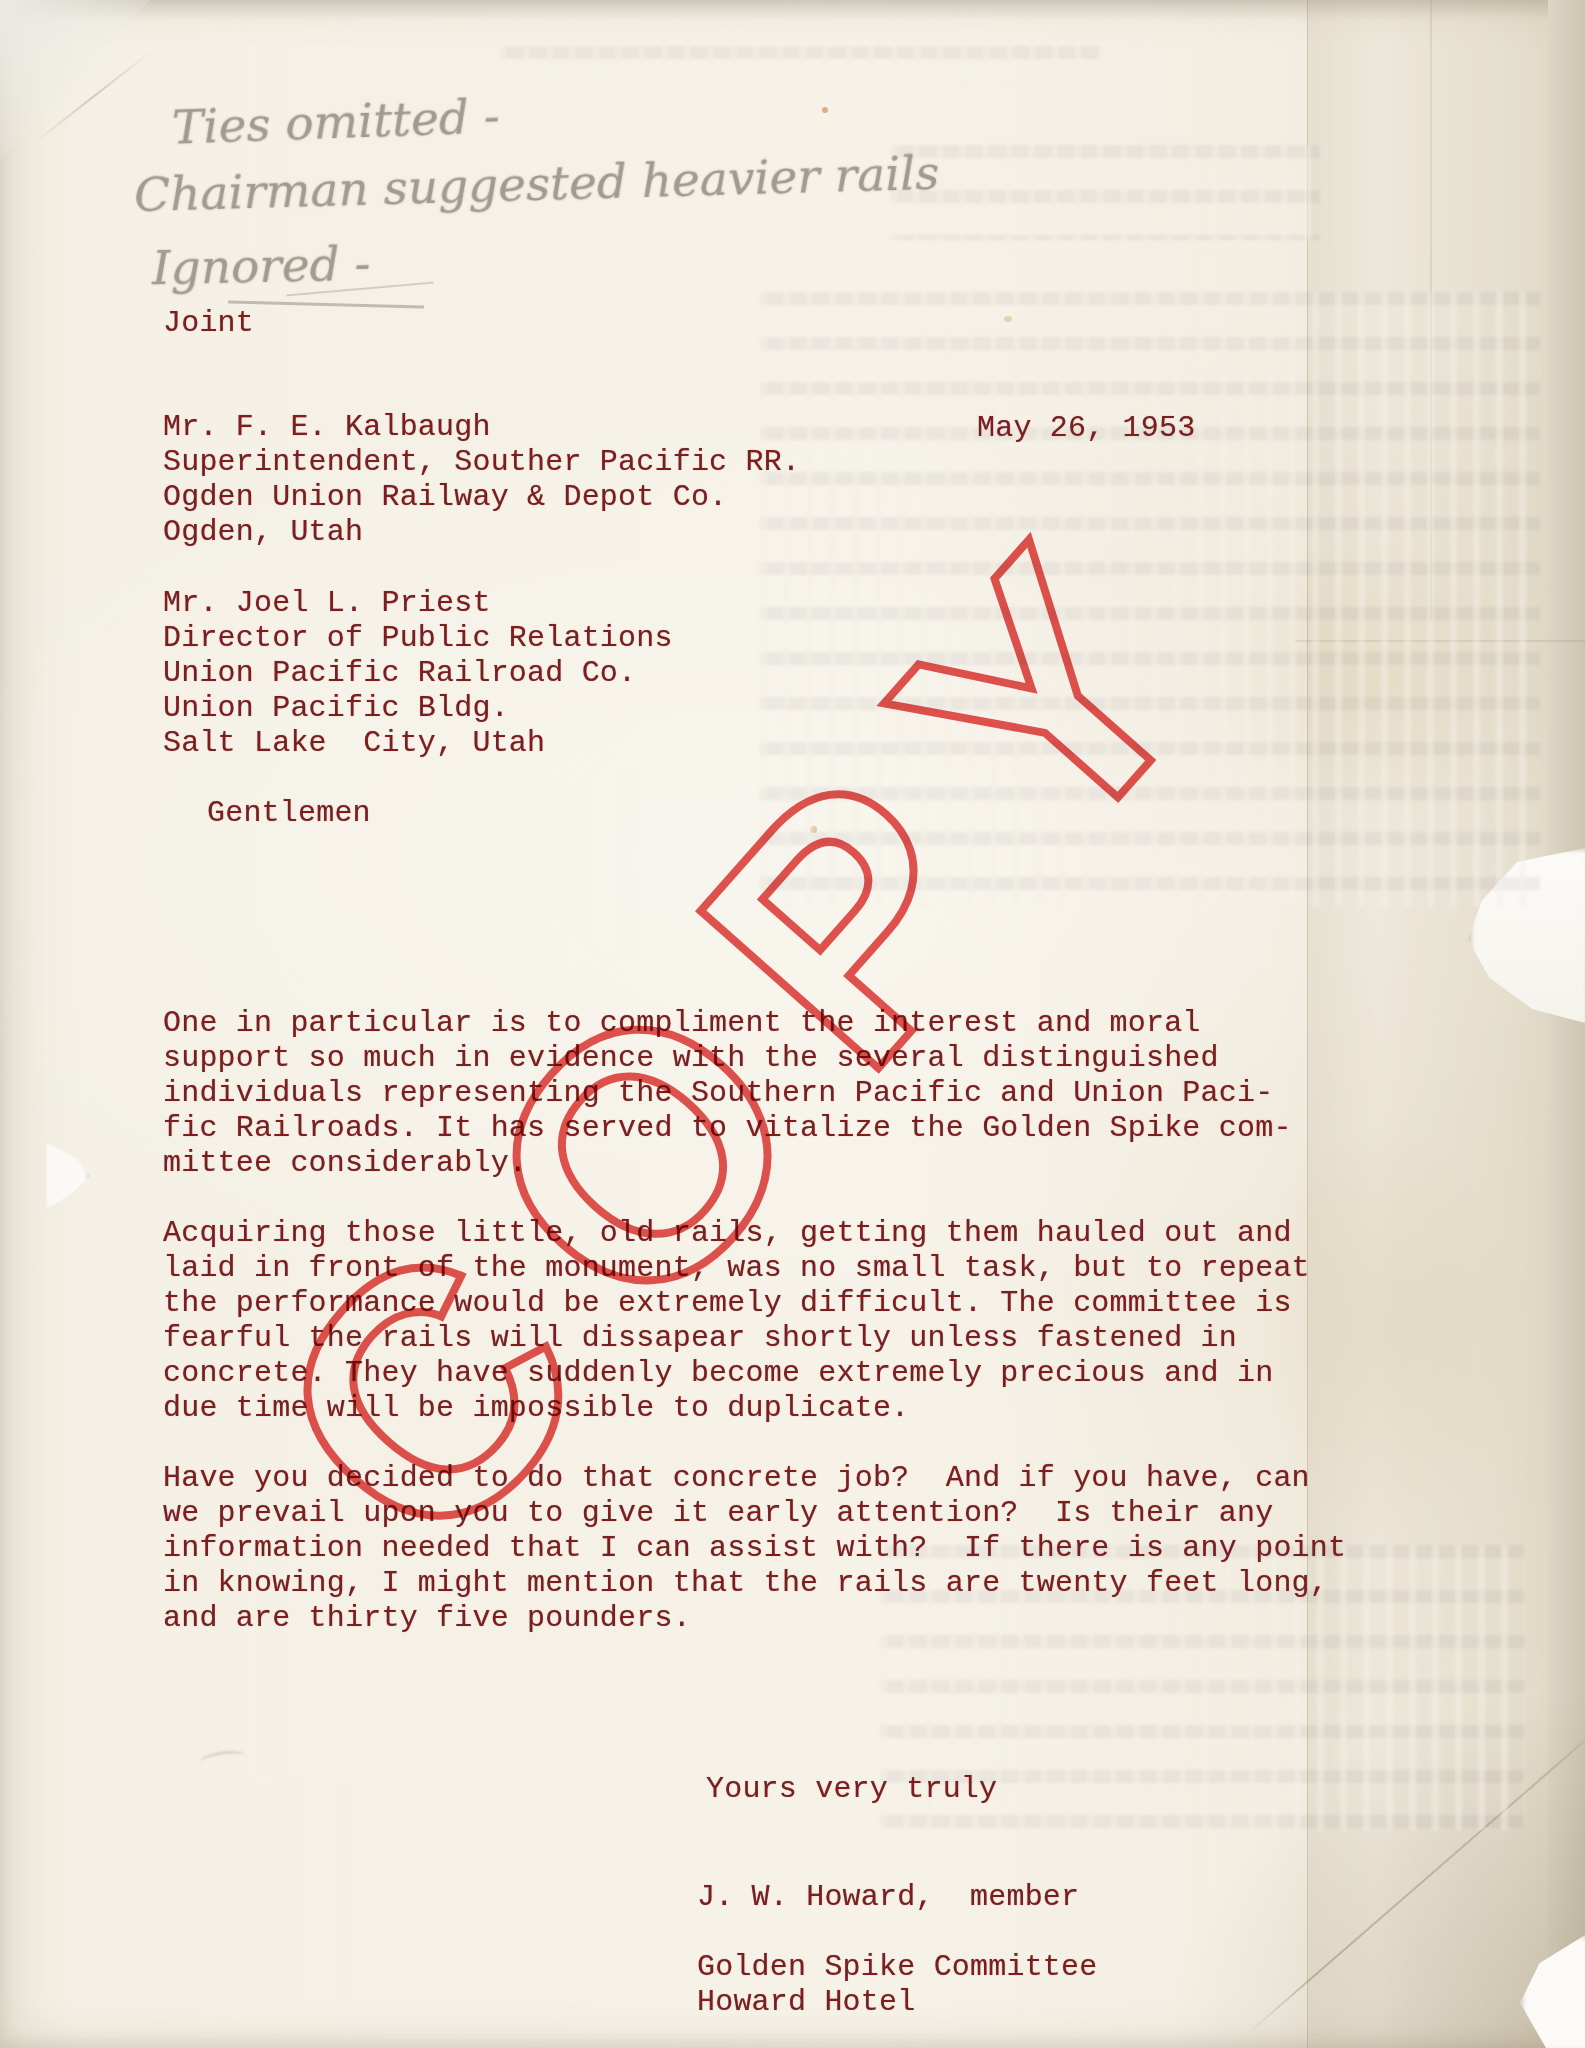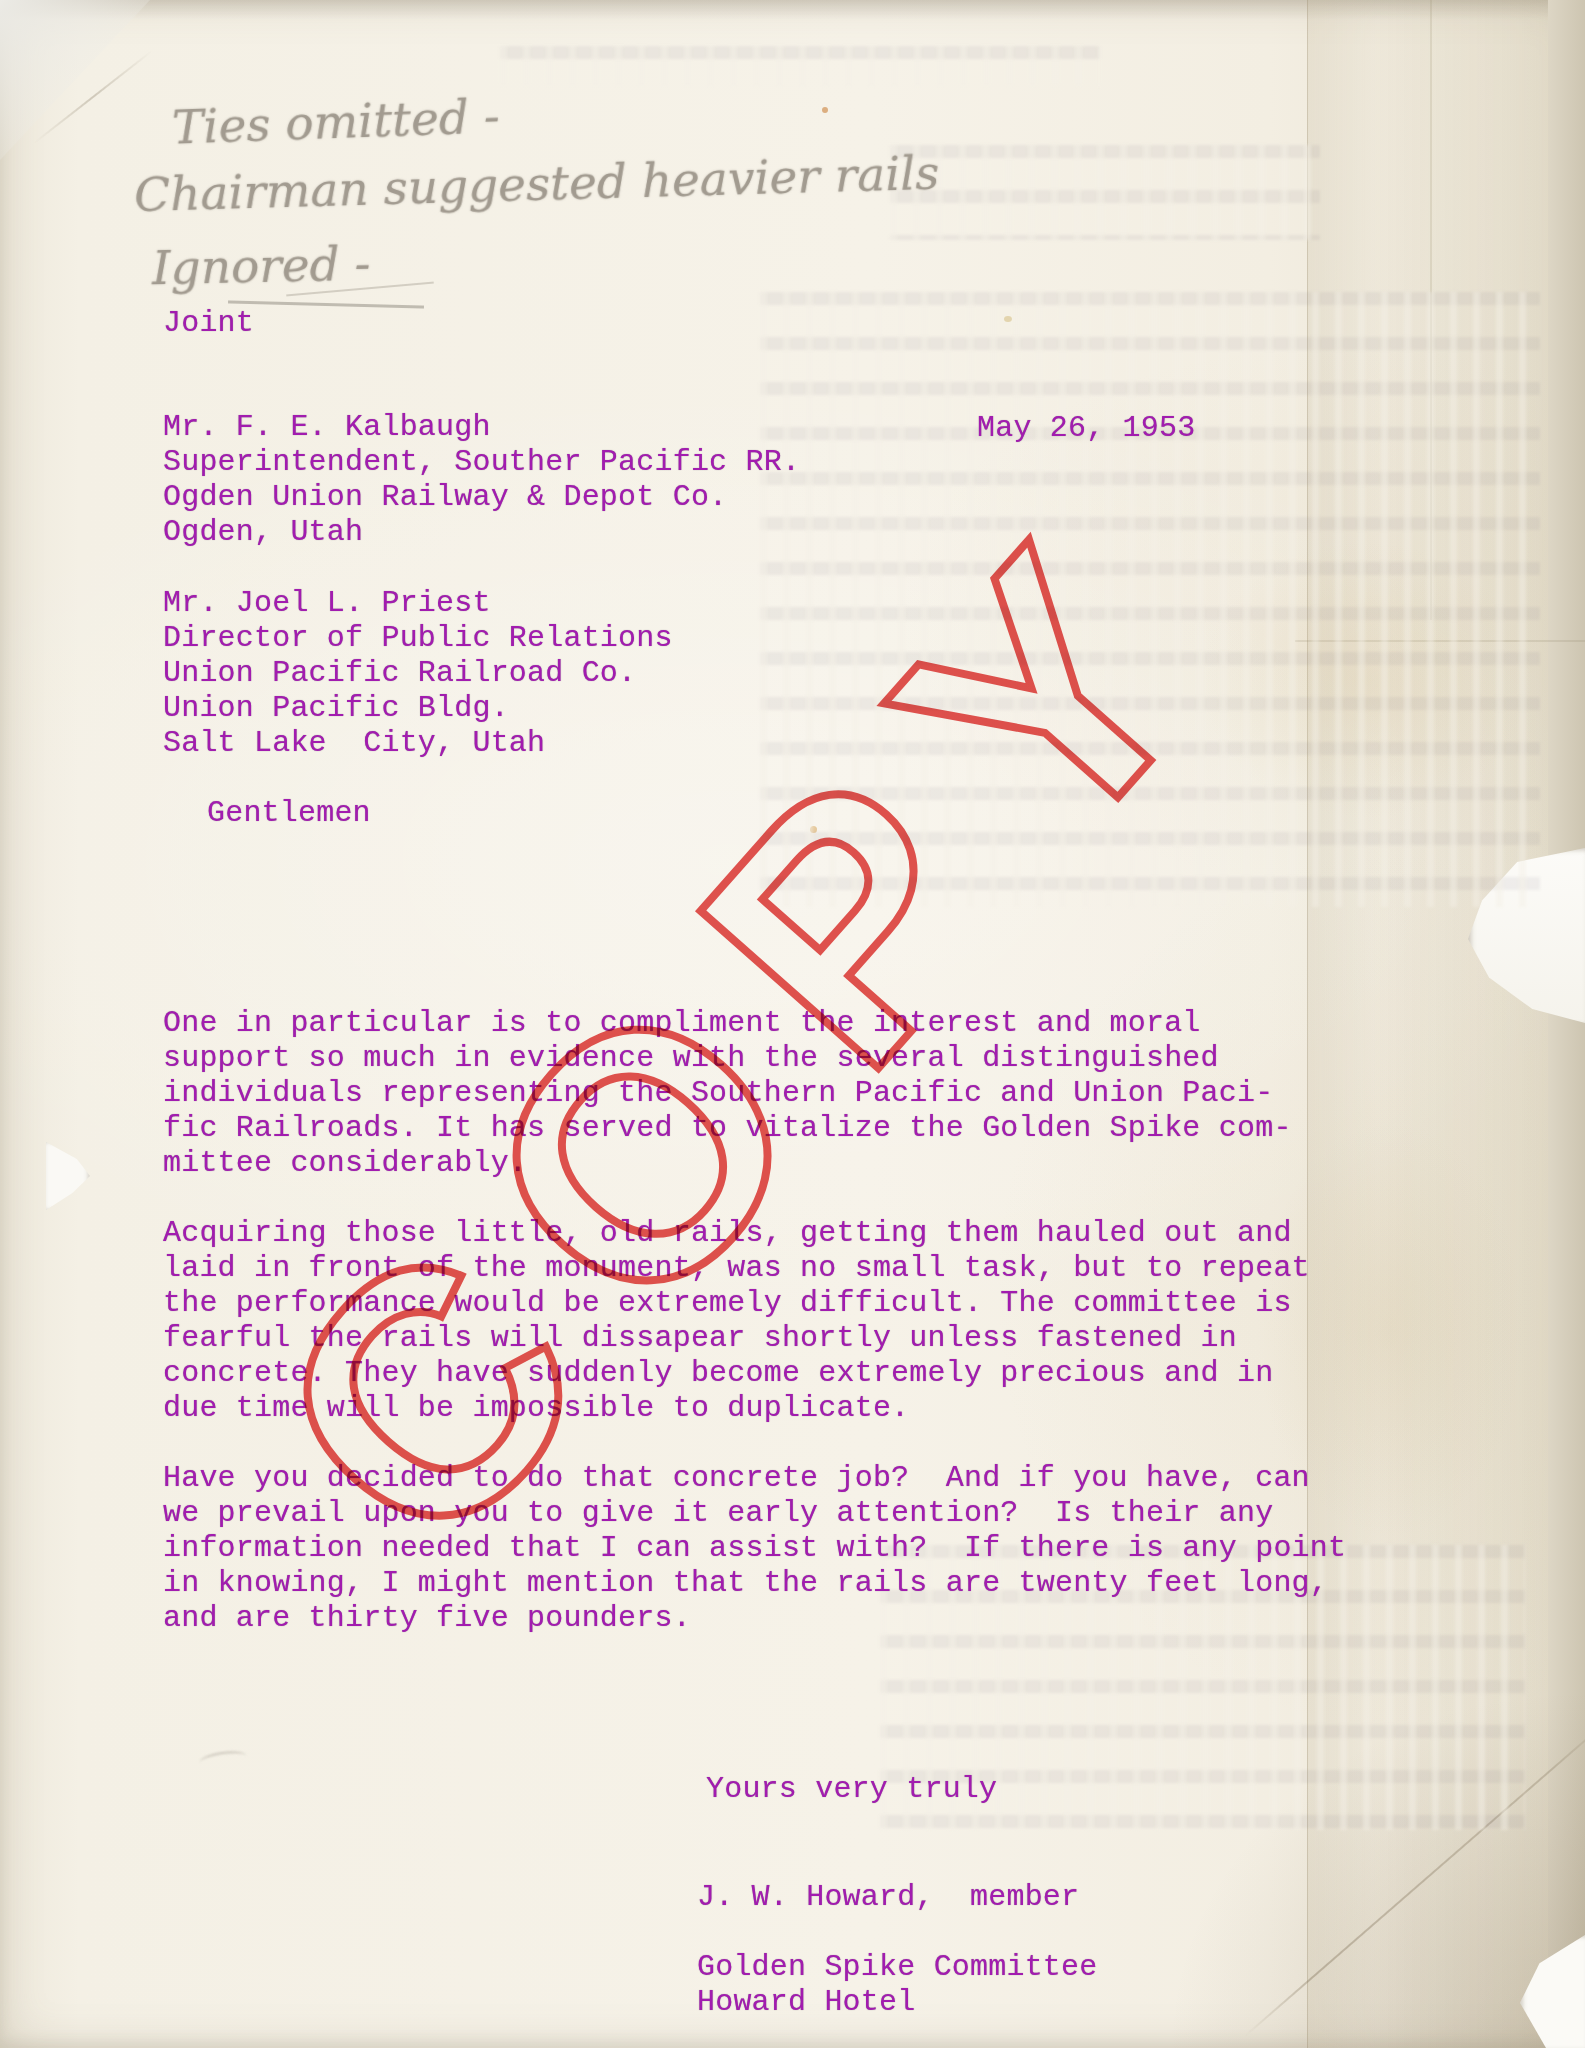--- a/index.html
+++ b/index.html
@@ -45,21 +45,21 @@
     background:
       repeating-linear-gradient(90deg,rgba(244,240,230,.55) 0 7px,rgba(244,240,230,0) 7px 23px),
       repeating-linear-gradient(180deg,rgba(118,110,124,.11) 0 13px,rgba(118,110,124,0) 13px 45px);}
   .ghost-top1{left:500px;top:46px;width:600px;height:40px;}
   .ghost-top2{left:890px;top:145px;width:430px;height:95px;}
   .ghost-main{left:760px;top:292px;width:780px;height:615px;}
   .ghost-bottom{left:880px;top:1545px;width:645px;height:285px;}
 
   
   .typed{position:absolute;font-family:"Liberation Mono","DejaVu Sans Mono",monospace;font-size:30px;line-height:35px;
-    color:#a21caf;white-space:pre;letter-spacing:.2px;text-shadow:0 0 1px rgba(71,64,79,.55);}
+    color:#7f1d1d;white-space:pre;letter-spacing:.2px;text-shadow:0 0 1px rgba(71,64,79,.55);}
 
   
   .pencil{position:absolute;font-family:"DejaVu Serif","Liberation Serif",serif;font-style:italic;color:#a29b90;
     white-space:pre;text-shadow:0 0 2px rgba(162,155,144,.65);filter:blur(.3px);}
   .hw1{left:172px;top:94px;font-size:47px;transform:rotate(-2deg);}
   .hw2{left:134px;top:156px;font-size:47px;transform:rotate(-1.6deg);}
   .hw3{left:152px;top:238px;font-size:47px;transform:rotate(-1.2deg);}
   .hw-underline{position:absolute;left:228px;top:303px;width:196px;height:3px;background:rgba(150,143,133,.55);transform:rotate(1.5deg);filter:blur(.6px);}
   .pencil-mark{position:absolute;left:286px;top:288px;width:148px;height:2px;background:rgba(160,152,140,.40);transform:rotate(-5deg);filter:blur(.7px);}
   .pencil-smudge{position:absolute;left:200px;top:1752px;width:46px;height:12px;border-top:2px solid rgba(158,150,140,.45);border-radius:50%;transform:rotate(-8deg);filter:blur(1px);}

